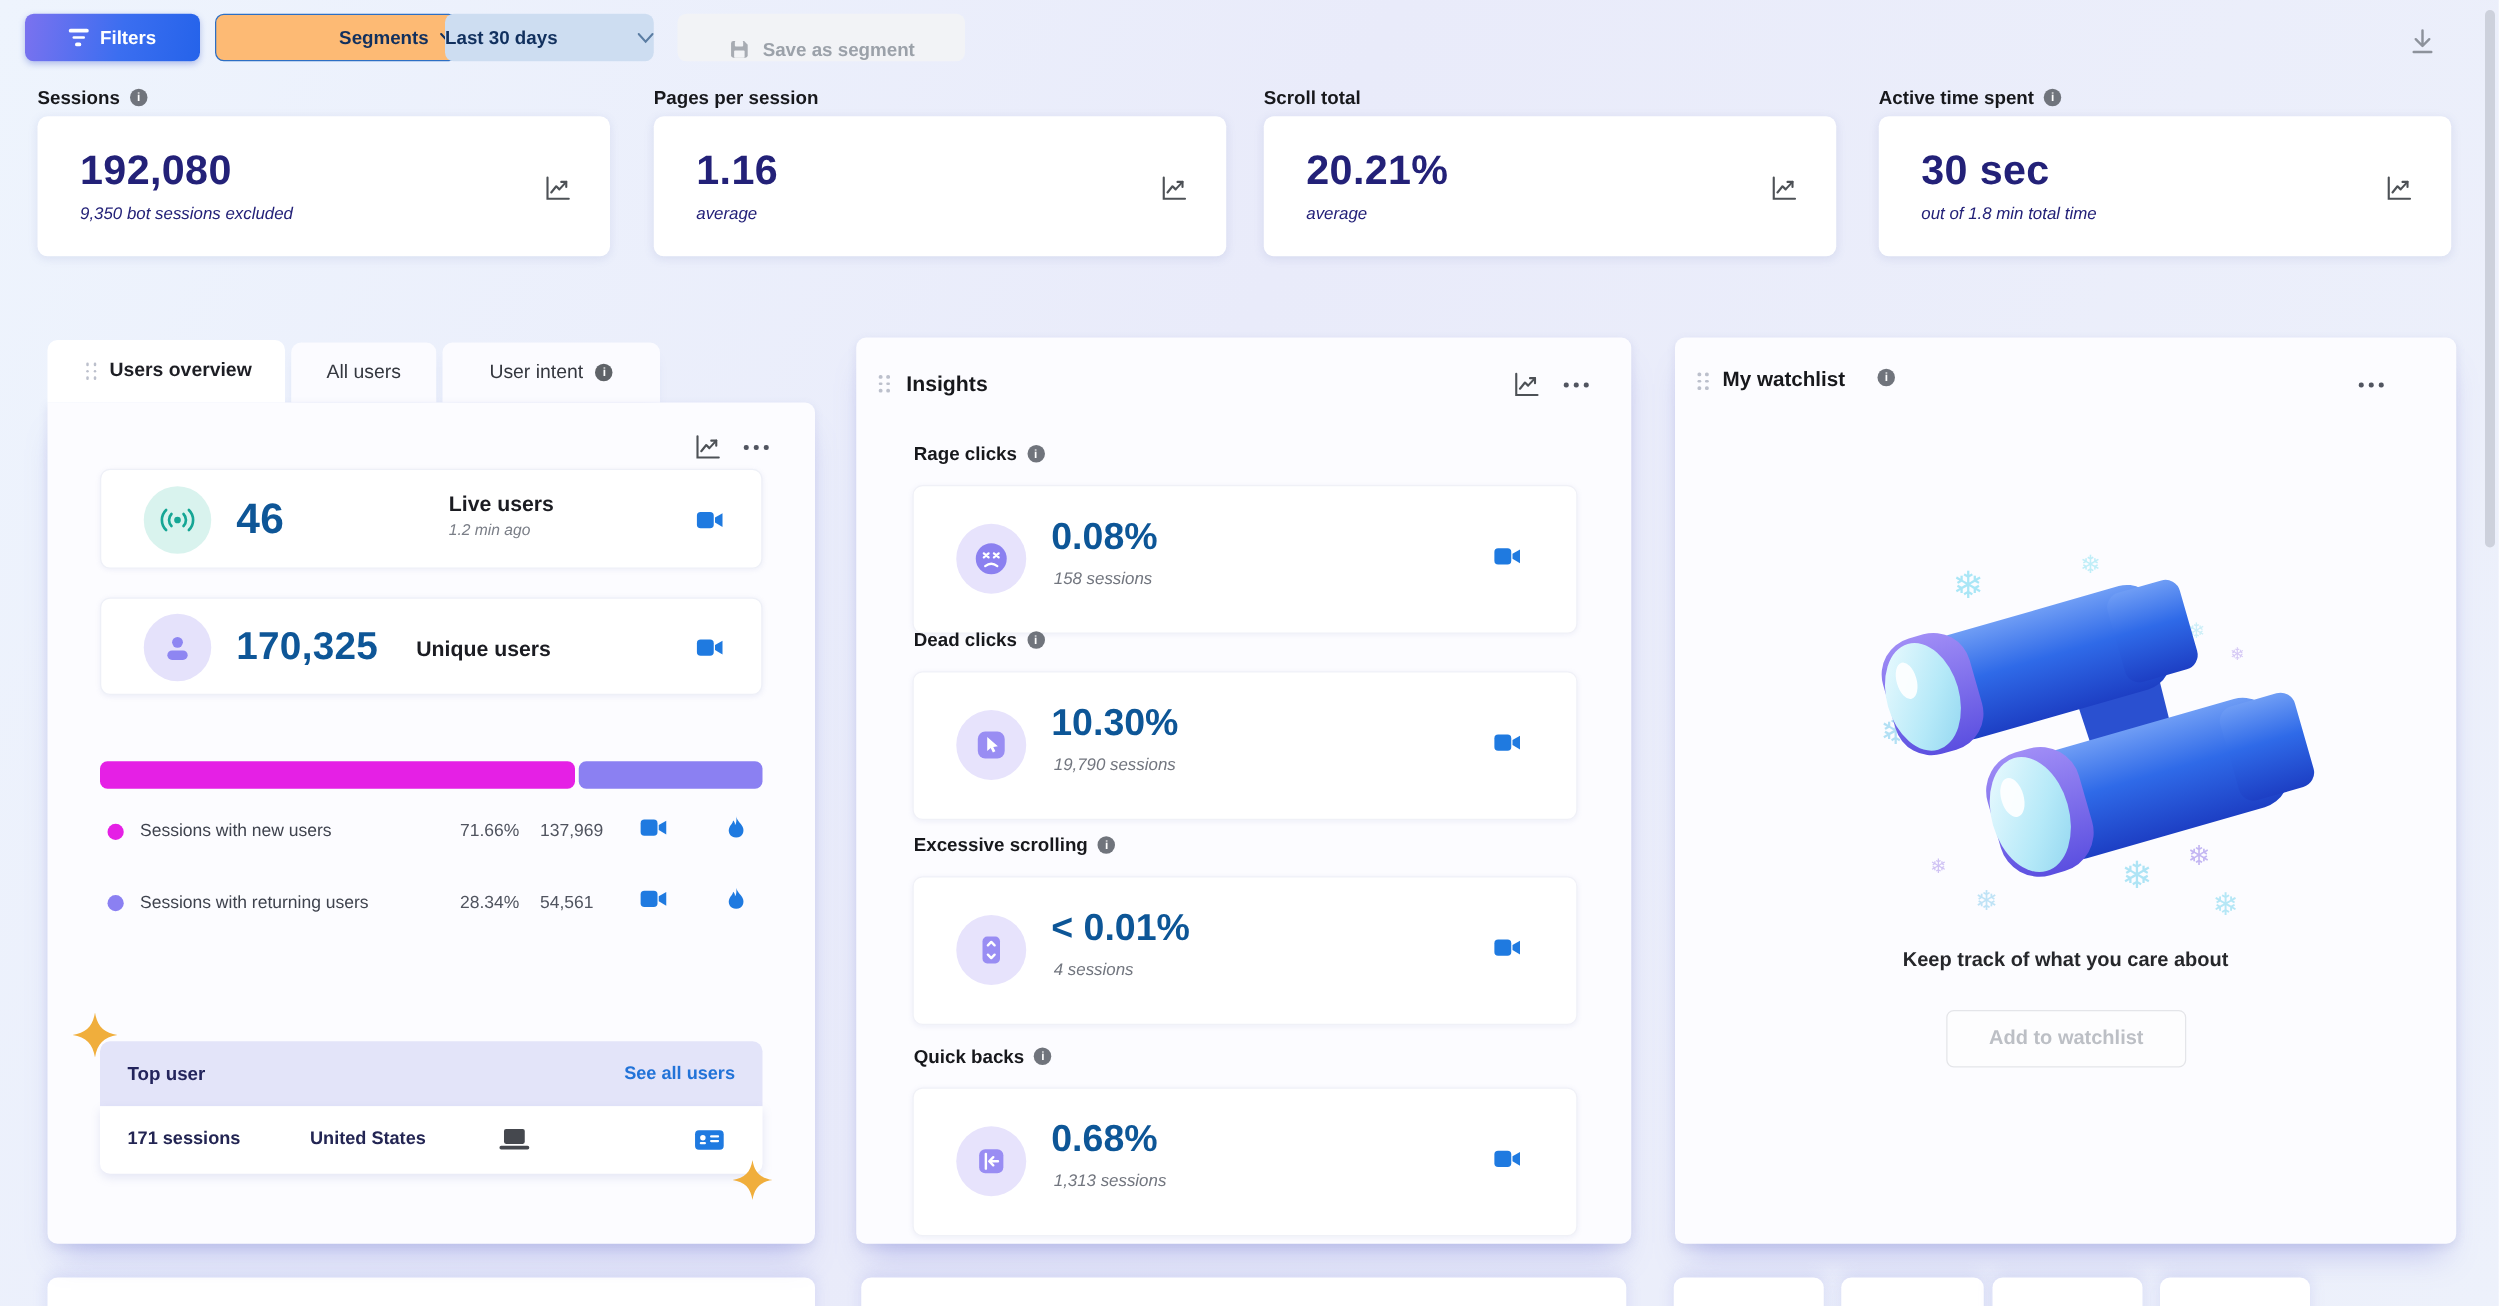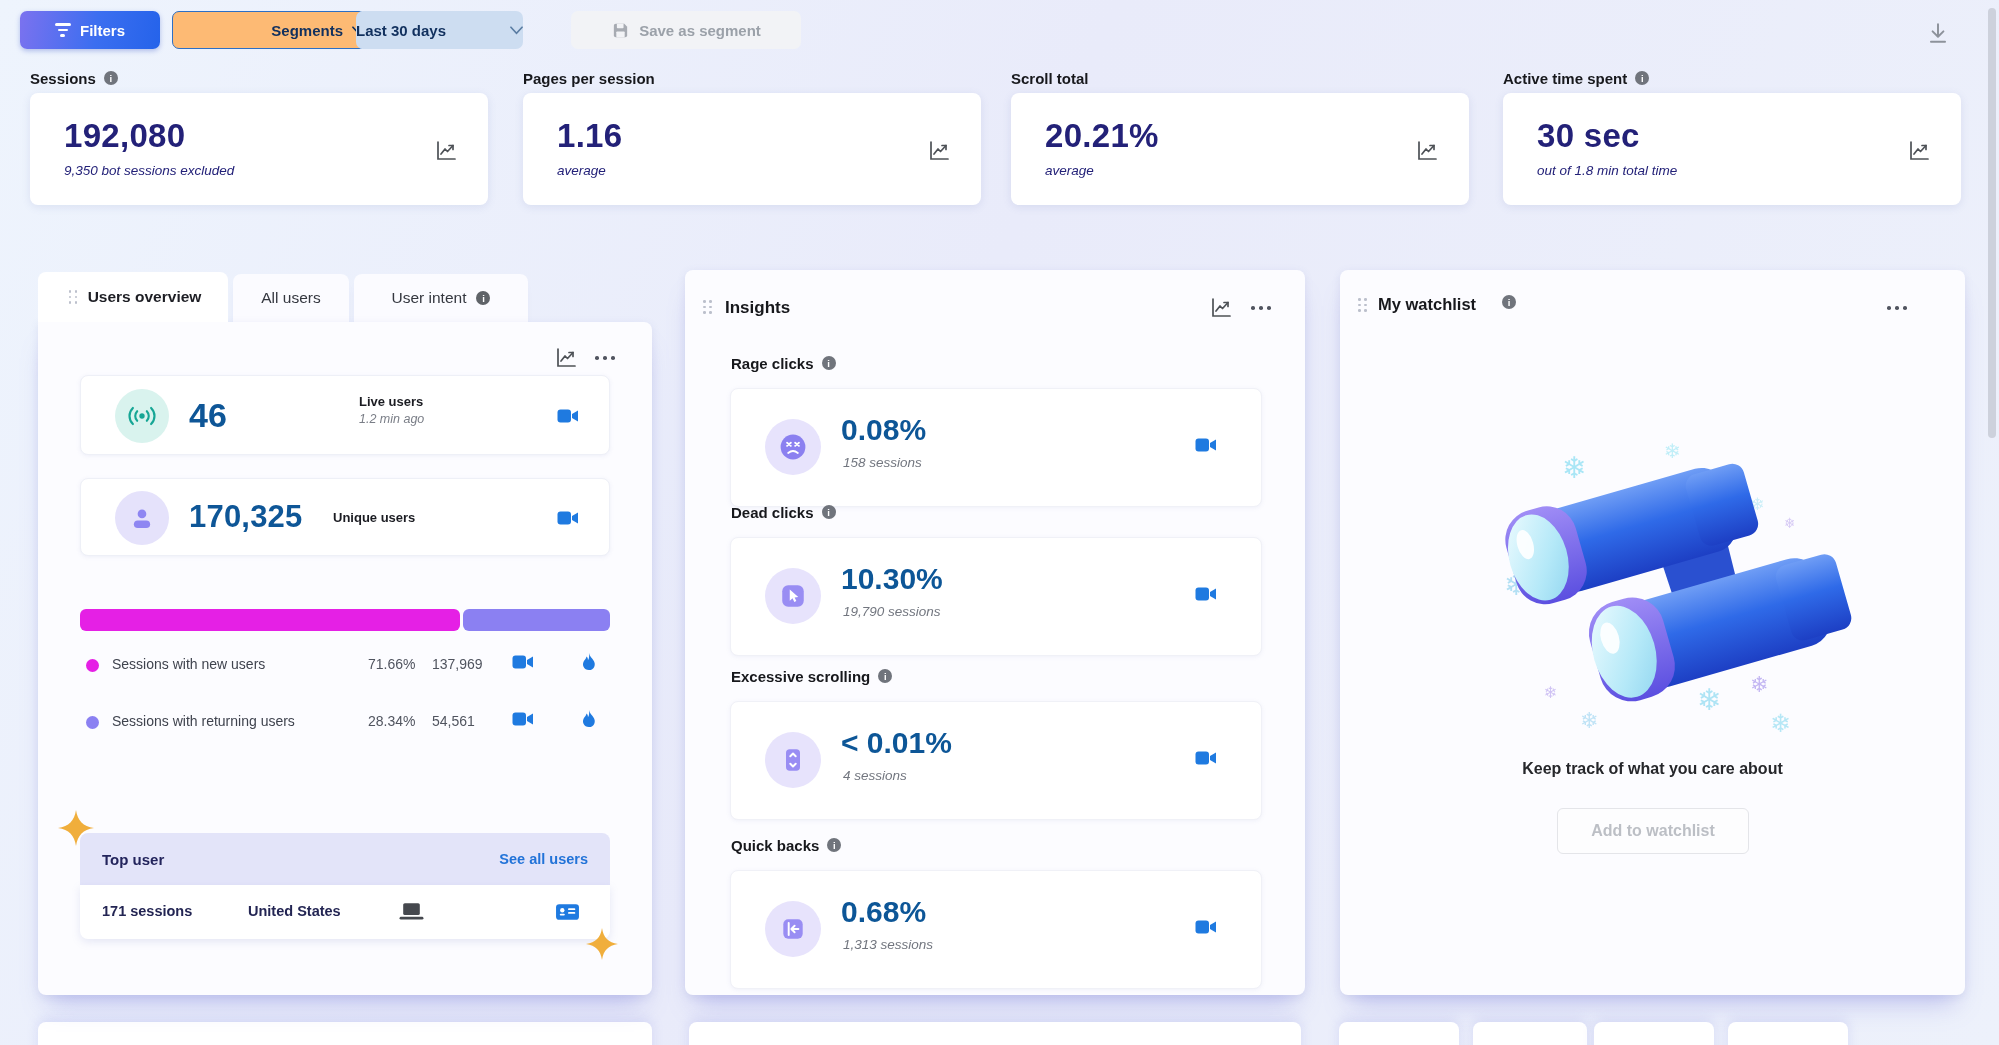--- a/index.html
+++ b/index.html
@@ -7,21 +7,21 @@
     width:1999px;height:1045px;overflow:hidden;position:relative;
     font-family:"Liberation Sans","DejaVu Sans",sans-serif;
     background:linear-gradient(115deg,#eef4fd 0%,#e9ebfa 45%,#edf1fb 100%);
   }
   .abs{position:absolute;}
   
   .btn{display:flex;align-items:center;justify-content:center;gap:9px;border-radius:7px;font-size:15px;font-weight:600;box-sizing:border-box;cursor:pointer;}
   #btn-filters{left:20px;top:11px;width:140px;height:38px;background:linear-gradient(100deg,#7b72ef 0%,#3b6ef0 55%,#2563ea 100%);color:#fff;box-shadow:0 2px 5px rgba(60,90,200,.35);}
   #btn-segments{left:172px;top:11px;width:194px;height:38px;background:#fdba74;border:1.5px solid #2d6fc4;color:#11305e;justify-content:flex-end;}
   #btn-range{left:356px;top:11px;width:167px;height:38px;background:#cdddf1;color:#11305e;justify-content:space-between;}
-  #btn-save{left:571px;top:11px;width:230px;height:38px;background:#f2f3f6;color:#9ba1a9;cursor:default;}
+  #btn-save{left:542px;top:11px;width:230px;height:38px;background:#f2f3f6;color:#9ba1a9;cursor:default;align-items:flex-end;}
   .funnel{display:flex;flex-direction:column;gap:3px;align-items:center;}
   .funnel i{display:block;height:2.6px;border-radius:2px;background:#fff;}
   .funnel i:nth-child(1){width:16px}.funnel i:nth-child(2){width:10px}.funnel i:nth-child(3){width:5px}
   .chev{width:13px;height:9px;}
   #dl-icon{left:1925px;top:20px;width:26px;height:26px;}
   
   #scroll-thumb{left:1988px;top:8px;width:8px;height:430px;border-radius:4px;background:#cdd1dc;}
   
   .m-label{top:68px;height:20px;display:flex;align-items:center;gap:8px;font-size:15px;font-weight:600;color:#17181c;}
   .m-card{top:93px;width:458px;height:112px;background:#fff;border-radius:8px;box-shadow:0 2px 8px rgba(100,110,180,.14);box-sizing:border-box;padding:24px 30px 0 34px;}
@@ -39,21 +39,21 @@
   .ptitle{font-size:17px;font-weight:700;color:#17181c;}
   
   .tab{top:272px;height:50px;display:flex;align-items:center;justify-content:center;gap:10px;font-size:15.5px;box-sizing:border-box;cursor:pointer;}
   #tab-active{left:38px;width:190px;background:#fff;border-radius:8px 8px 0 0;font-weight:700;color:#1d1e24;z-index:3;padding-left:4px;}
   #tab-all{left:233px;width:116px;top:274px;height:48px;background:rgba(252,252,255,.92);border-radius:8px 8px 0 0;color:#34373f;box-shadow:0 8px 10px -6px rgba(120,125,200,.28);}
   #tab-intent{left:354px;width:174px;top:274px;height:48px;background:rgba(252,252,255,.92);border-radius:8px 8px 0 0;color:#34373f;box-shadow:0 8px 10px -6px rgba(120,125,200,.28);}
   #users-panel{left:38px;top:322px;width:614px;height:673px;border-radius:0 8px 8px 8px;z-index:2;}
   .tile{position:absolute;left:42px;width:530px;background:#fff;border:1px solid #eef0f7;border-radius:8px;box-shadow:0 1px 4px rgba(130,140,200,.12);box-sizing:border-box;}
   .circ{position:absolute;border-radius:50%;display:flex;align-items:center;justify-content:center;}
   .stat-val{font-weight:700;color:#0e5697;letter-spacing:.2px;}
-  .tile-label{font-size:13px;font-weight:600;color:#1b1c22;}
+  .tile-label{font-size:17px;font-weight:600;color:#1b1c22;}
   .ago{font-size:12.5px;font-style:italic;color:#7a7e87;margin-top:3px;}
   
   #user-bar{left:42px;top:287px;width:530px;height:22px;display:flex;gap:3px;}
   #bar-new{background:#e520e5;border-radius:6px;}
   #bar-ret{flex:1;background:#8b80f2;border-radius:6px;}
   .leg-row{position:absolute;left:42px;width:530px;height:30px;}
   .leg-row .dot{position:absolute;left:6px;top:9px;width:13px;height:13px;border-radius:50%;}
   .leg-label{position:absolute;left:32px;top:6px;font-size:14px;color:#3f434e;}
   .leg-pct{position:absolute;left:288px;top:6px;font-size:14px;color:#50545f;}
   .leg-count{position:absolute;left:352px;top:6px;font-size:14px;color:#50545f;}

